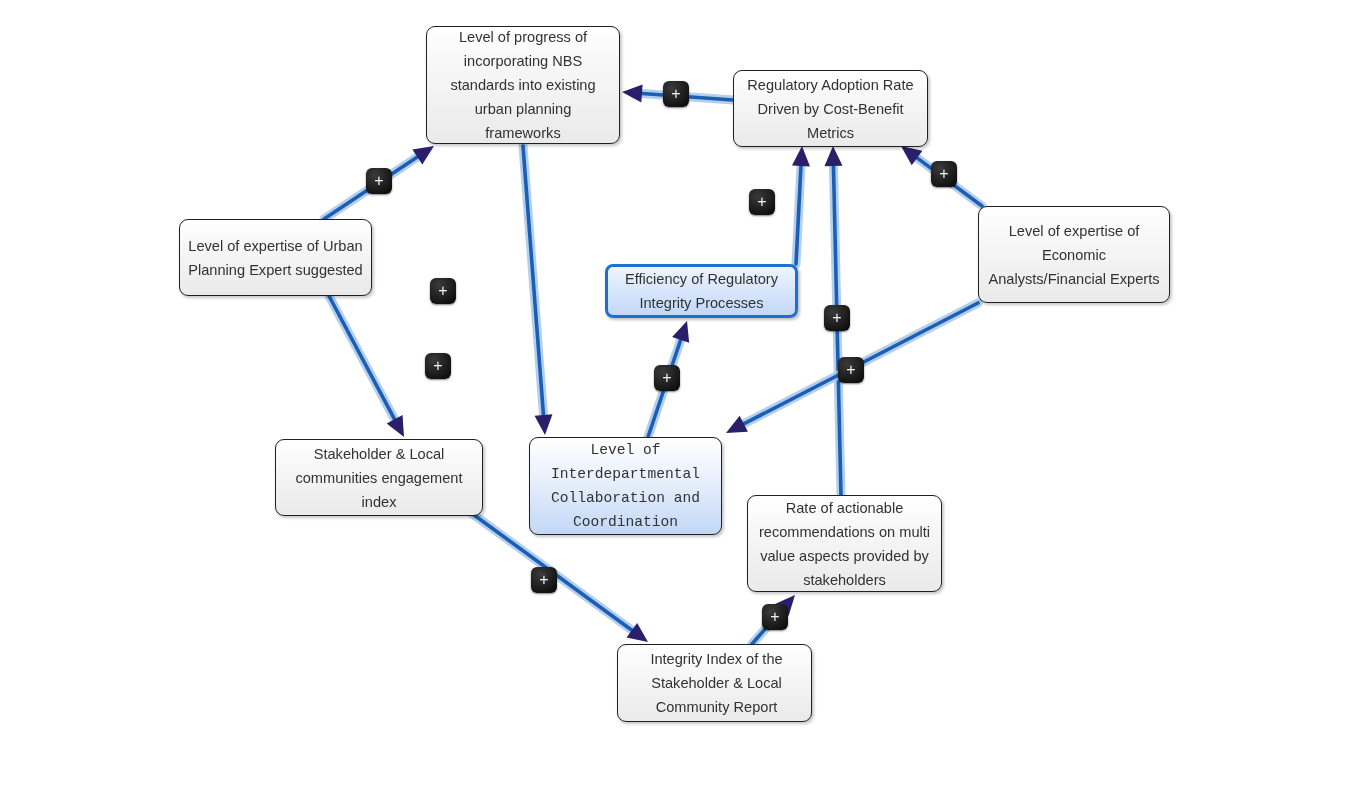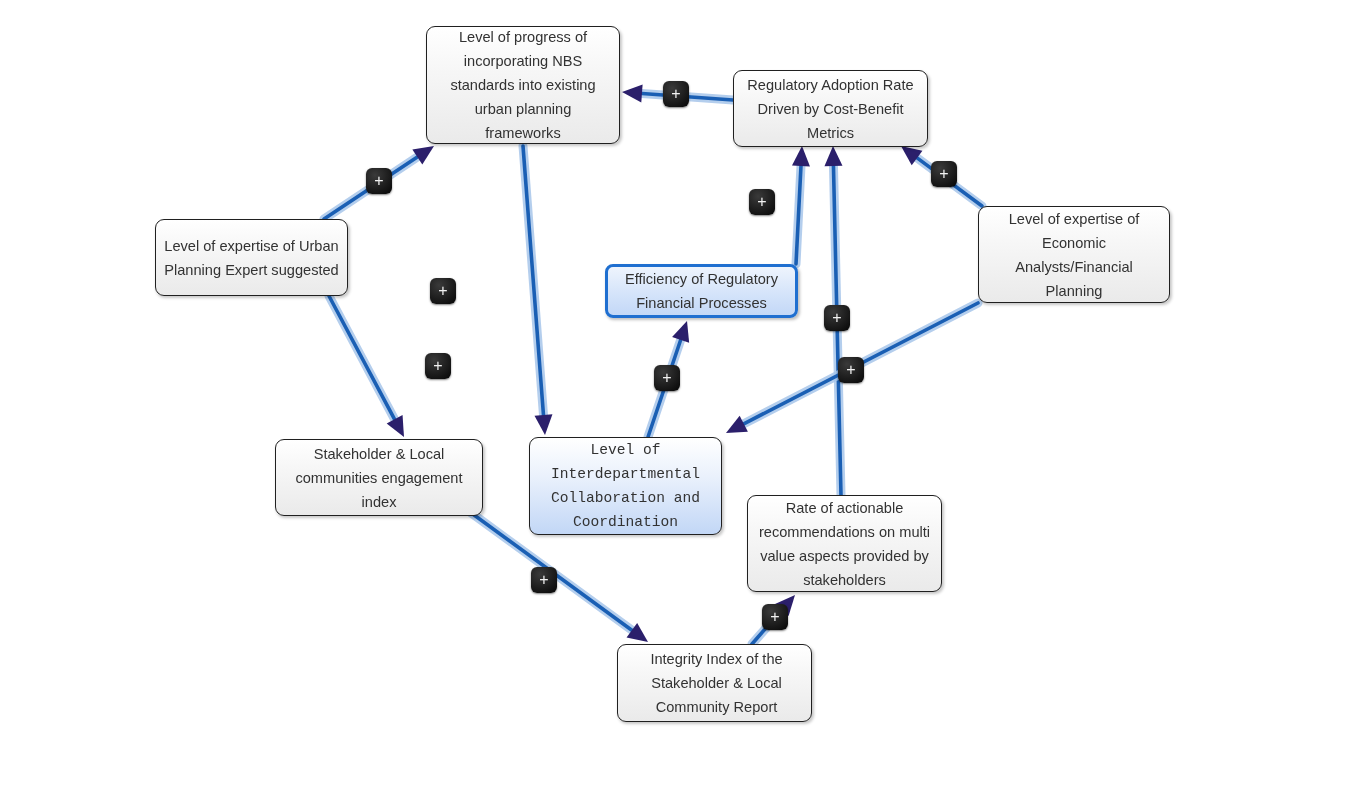--- a/index.html
+++ b/index.html
@@ -139,28 +139,28 @@
         <polygon points="795,595 788.5728333934591,615.9688227950871 775.0435709901914,604.0962047677299" fill="#2b1f6b"></polygon>
       </g>
     </svg>
   <div id="node-layer">
       <div class="node" style="left: 426px; top: 26px; width: 194px; height: 118px;">
         <span class="label">Level of progress of incorporating NBS standards into existing urban planning frameworks</span>
       </div>
       <div class="node" style="left: 733px; top: 70px; width: 195px; height: 77px;">
         <span class="label">Regulatory Adoption Rate Driven by Cost-Benefit Metrics</span>
       </div>
-      <div class="node" style="left: 155px; top: 219px; width: 193px; height: 77px; justify-content: center;">
+      <div class="node" style="left: 179px; top: 219px; width: 193px; height: 77px; justify-content: center;">
         <span class="label">Level of expertise of Urban Planning Expert suggested</span>
       </div>
       <div class="node" style="left: 978px; top: 206px; width: 192px; height: 97px;">
-        <span class="label">Level of expertise of Economic Analysts/Financial Planning</span>
+        <span class="label">Level of expertise of Economic Analysts/Financial Experts</span>
       </div>
       <div class="node highlight-strong" style="left: 605px; top: 264px; width: 193px; height: 54px;">
-        <span class="label">Efficiency of Regulatory Financial Processes</span>
+        <span class="label">Efficiency of Regulatory Integrity Processes</span>
       </div>
       <div class="node" style="left: 275px; top: 439px; width: 208px; height: 77px;">
         <span class="label">Stakeholder &amp; Local communities engagement index</span>
       </div>
       <div class="node highlight-soft" style="left: 529px; top: 437px; width: 193px; height: 98px;">
         <span class="label">Level of Interdepartmental Collaboration and Coordination</span>
       </div>
       <div class="node" style="left: 747px; top: 495px; width: 195px; height: 97px;">
         <span class="label">Rate of actionable recommendations on multi value aspects provided by stakeholders</span>
       </div>

